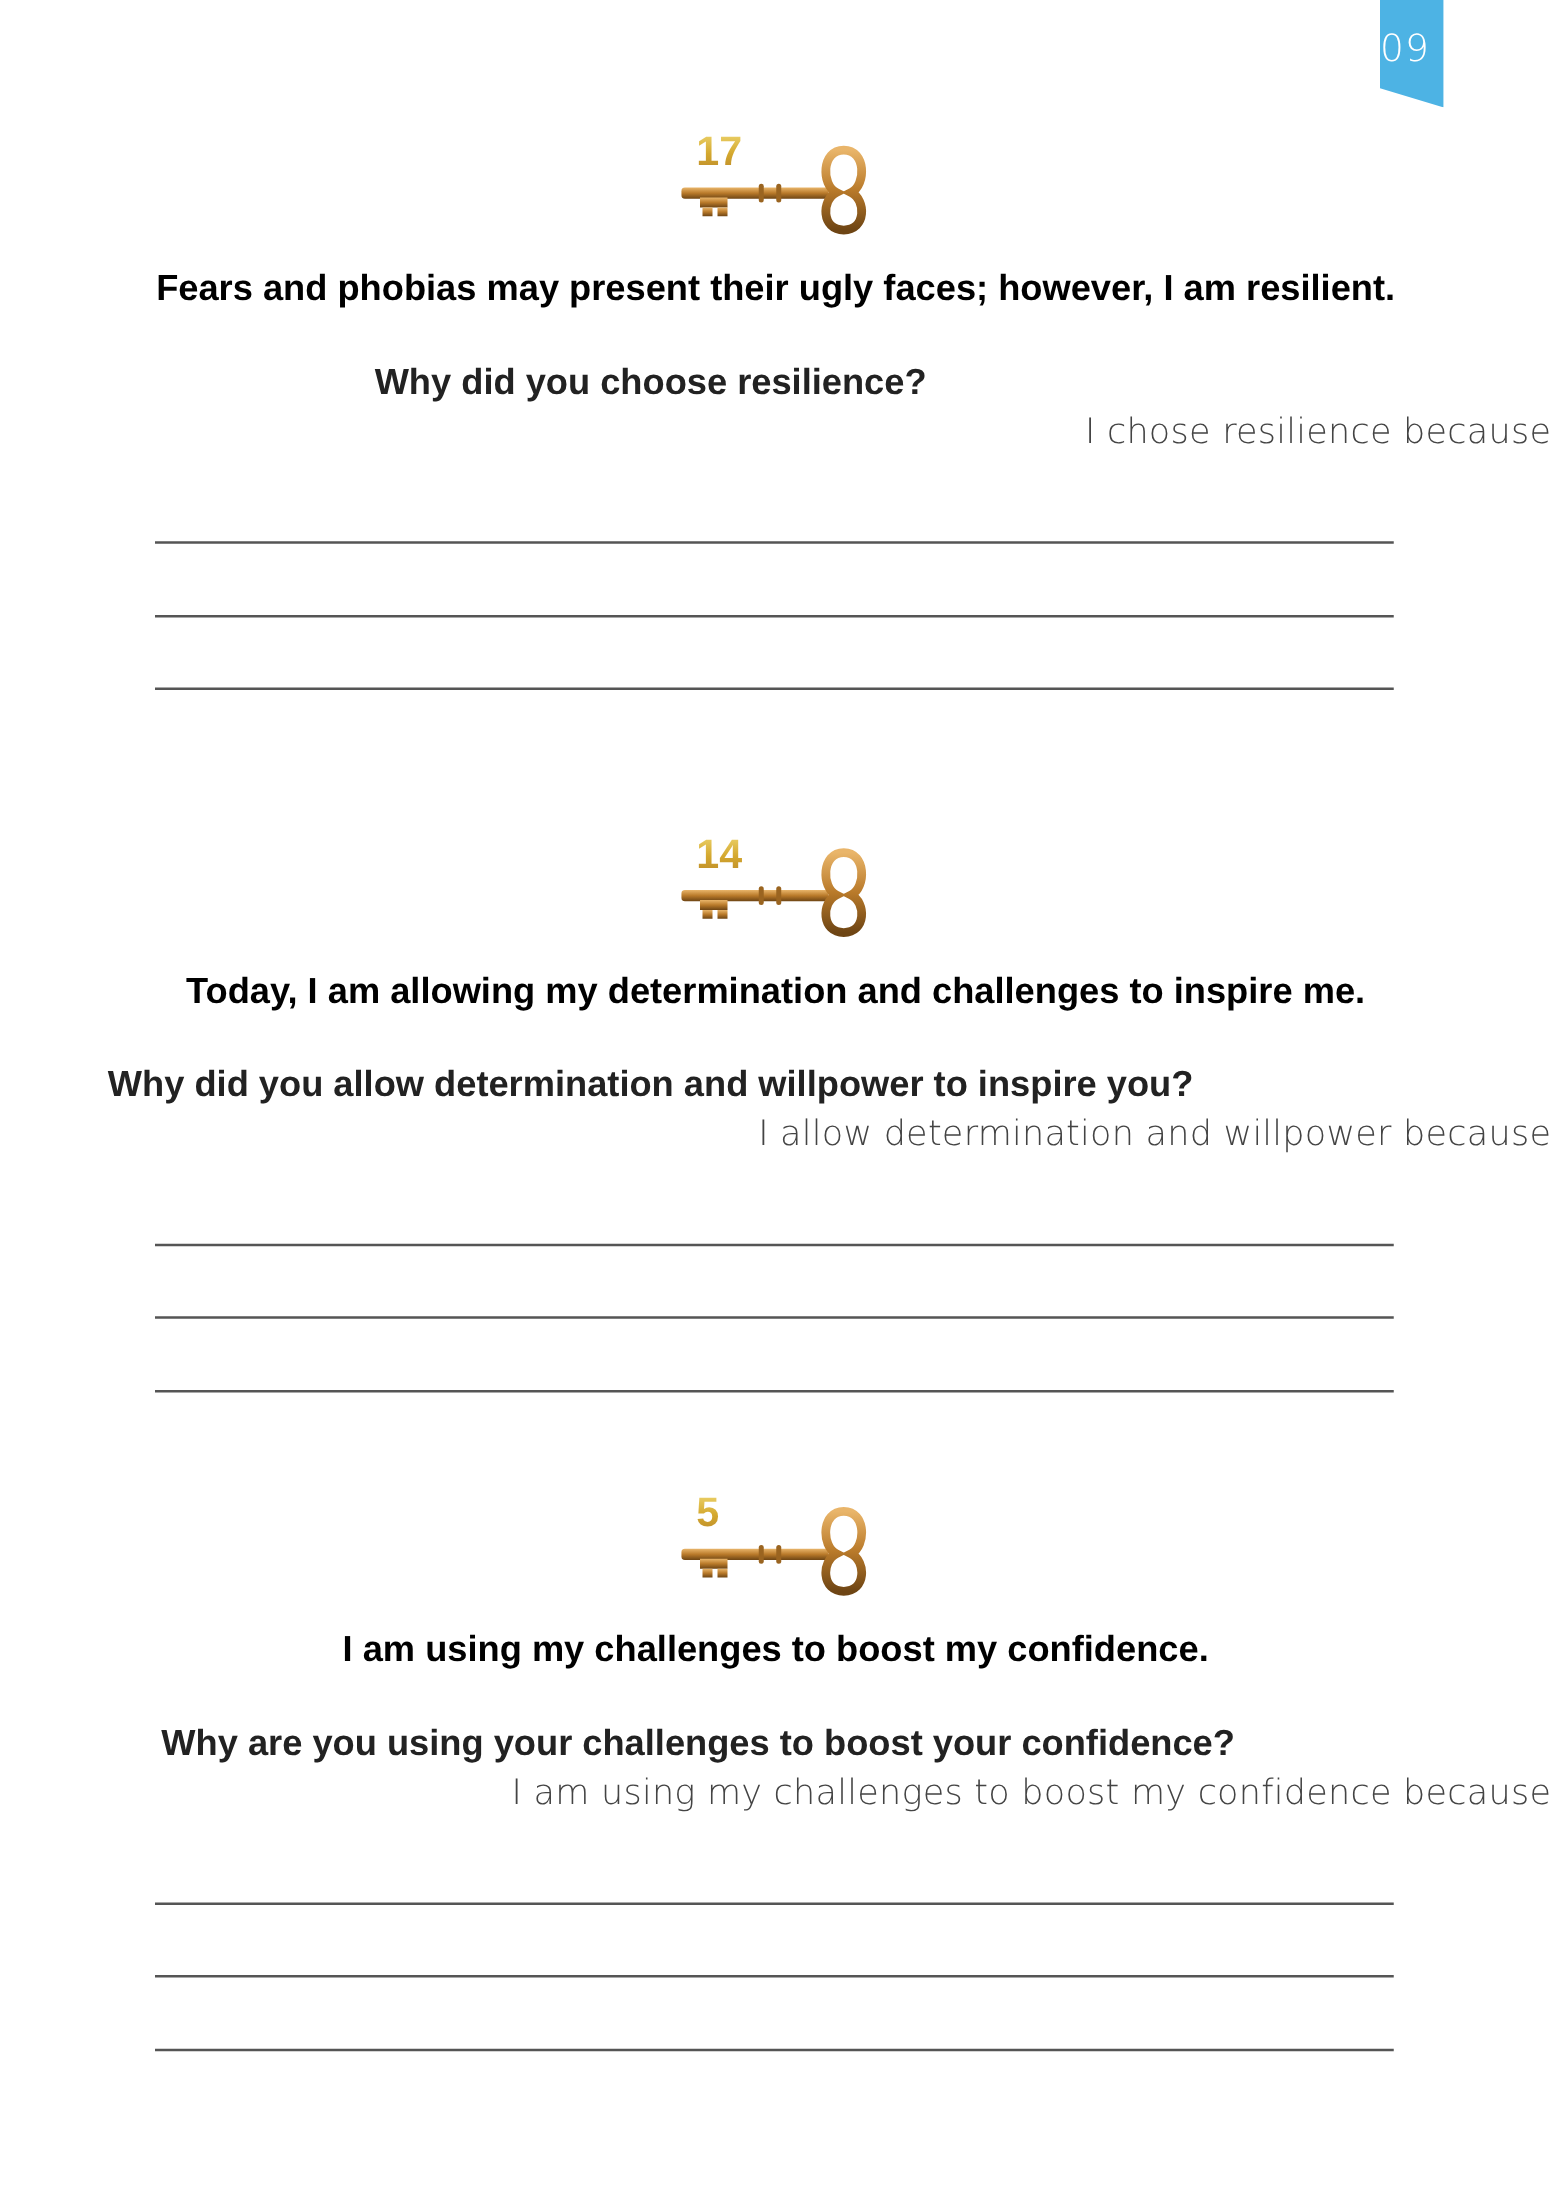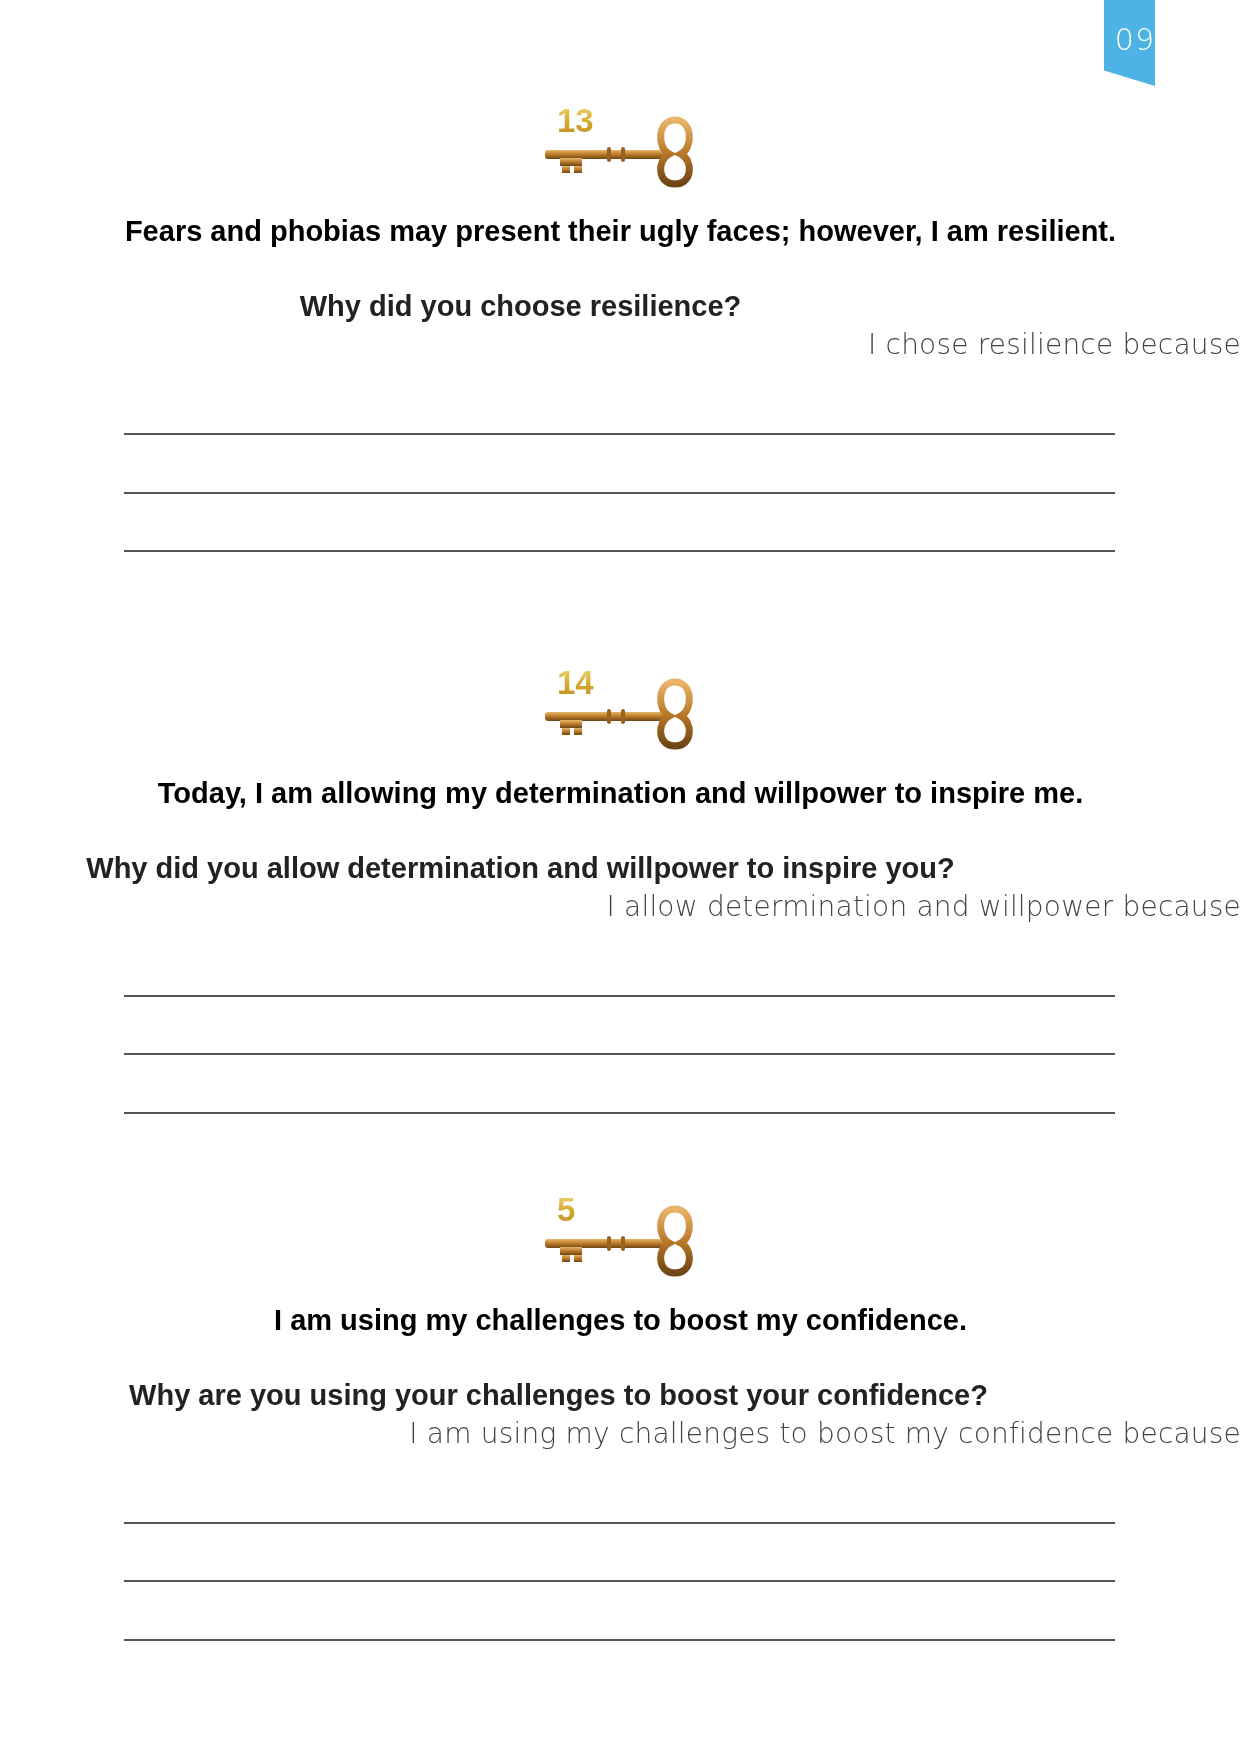--- a/index.html
+++ b/index.html
@@ -1,21 +1,21 @@
 <!DOCTYPE html>
 <html><head>
 <meta charset="utf-8">
 <style>
   html, body { margin: 0; padding: 0; background: #ffffff; }
   body { width: 1241px; height: 1754px; position: relative; overflow: hidden;
          font-family: "Liberation Sans", "DejaVu Sans", sans-serif; }
   .page-tab { position: absolute; left: 1104px; top: 0; width: 51px; height: 86px;
               background: #4db3e4;
               clip-path: polygon(0 0, 100% 0, 100% 100%, 0 82%); }
-  .page-tab span { position: absolute; top: 22px; left: 0; width: 100%; text-align: right;
+  .page-tab span { position: absolute; top: 22px; left: 0; width: 100%; text-align: left;
                    color: #ffffff; font-size: 30px; font-weight: 300; letter-spacing: 1px;
                    font-family: "DejaVu Sans", sans-serif; }
   .key { position: absolute; left: 545px; width: 152px; height: 80px; }
   .key .num { position: absolute; left: 12px; top: -6px; font-size: 33px; font-weight: bold;
               font-family: "Liberation Sans", sans-serif;
               background: linear-gradient(180deg, #f2dd7a 0%, #d4a82e 55%, #b8862a 100%);
               -webkit-background-clip: text; background-clip: text; color: transparent; }
   .key svg { position: absolute; left: 0; top: 0; }
   .affirmation { position: absolute; left: 0; width: 1241px; text-align: center;
                  color: #000000; font-size: 29px; font-weight: bold; white-space: nowrap; }
@@ -27,21 +27,21 @@
   .line { position: absolute; left: 124px; width: 991px; height: 0; border-top: 2px solid #555555; }
 </style>
 </head>
 <body>
 
 <div class="page-tab">
   <span>09</span>
 </div>
 
 <div class="key" style="top:108px;">
-  <span class="num">13</span>
+  <span class="num">17</span>
   <svg width="152" height="80" viewBox="0 0 152 80">
     <defs>
       <linearGradient id="g1" x1="0" y1="0" x2="0" y2="1">
         <stop offset="0" stop-color="#e9b56a"></stop>
           <stop offset="0.5" stop-color="#b97a2a"></stop>
           <stop offset="1" stop-color="#6e4514"></stop>
       </linearGradient>
     </defs>
     <rect x="0" y="42" width="118" height="9" rx="3" fill="url(#g1)"></rect>
     <rect x="15" y="50" width="22" height="8" fill="url(#g1)"></rect>
@@ -64,21 +64,21 @@
   <svg width="152" height="80" viewBox="0 0 152 80">
     <rect x="0" y="42" width="118" height="9" rx="3" fill="url(#g1)"></rect>
     <rect x="15" y="50" width="22" height="8" fill="url(#g1)"></rect>
     <rect x="17" y="58" width="8" height="7" fill="url(#g1)"></rect>
     <rect x="29" y="58" width="8" height="7" fill="url(#g1)"></rect>
     <rect x="62" y="39" width="4" height="15" rx="2" fill="#9a6420"></rect>
     <rect x="76" y="39" width="4" height="15" rx="2" fill="#9a6420"></rect>
     <path d="M130 12 C112 12 112 40 124 46 C112 52 112 76 130 76 C148 76 148 52 136 46 C148 40 148 12 130 12 Z" fill="none" stroke="url(#g1)" stroke-width="7"></path>
   </svg>
 </div>
-<div class="affirmation" style="top:777px;">Today, I am allowing my determination and willpower to inspire me.</div>
+<div class="affirmation" style="top:777px;">Today, I am allowing my determination and challenges to inspire me.</div>
 <div class="question" style="top:852px;">Why did you allow determination and willpower to inspire you?</div>
 <div class="prompt" style="top:890px;">I allow determination and willpower because</div>
 <div class="line" style="top:995px;"></div>
 <div class="line" style="top:1053px;"></div>
 <div class="line" style="top:1112px;"></div>
 
 <div class="key" style="top:1197px;">
   <span class="num">5</span>
   <svg width="152" height="80" viewBox="0 0 152 80">
     <rect x="0" y="42" width="118" height="9" rx="3" fill="url(#g1)"></rect>

